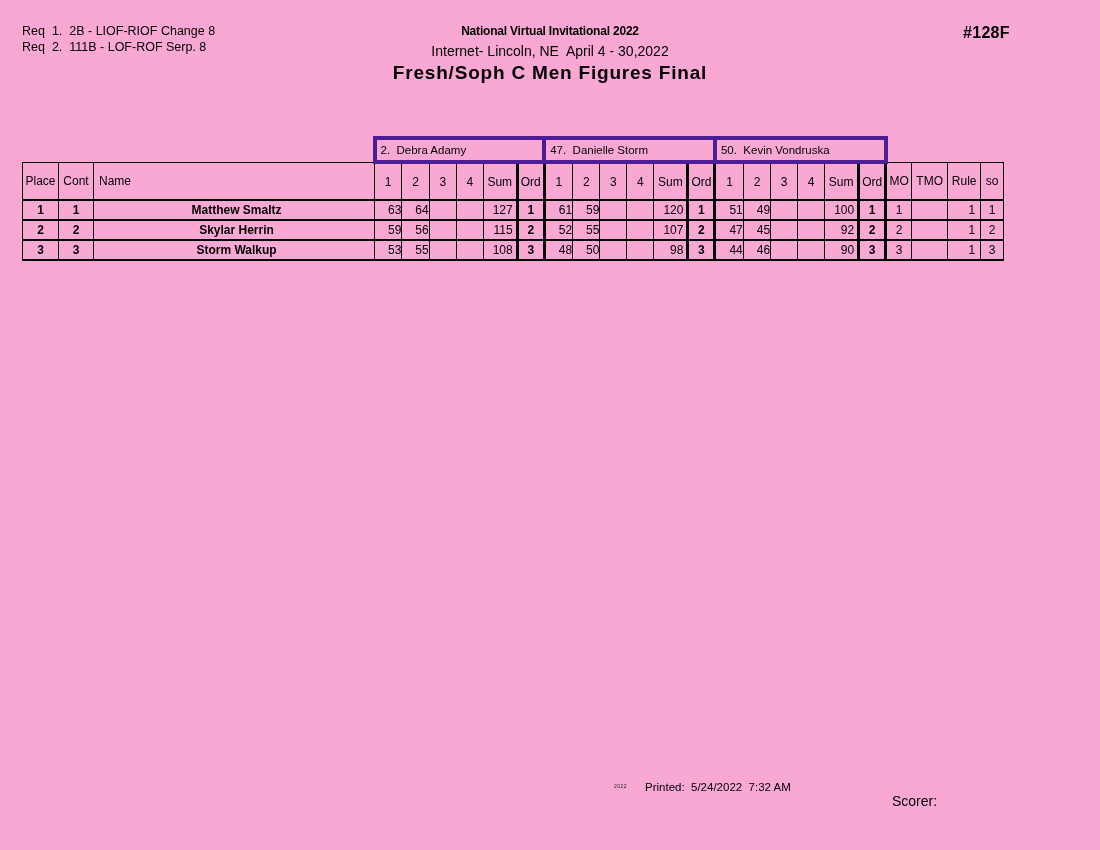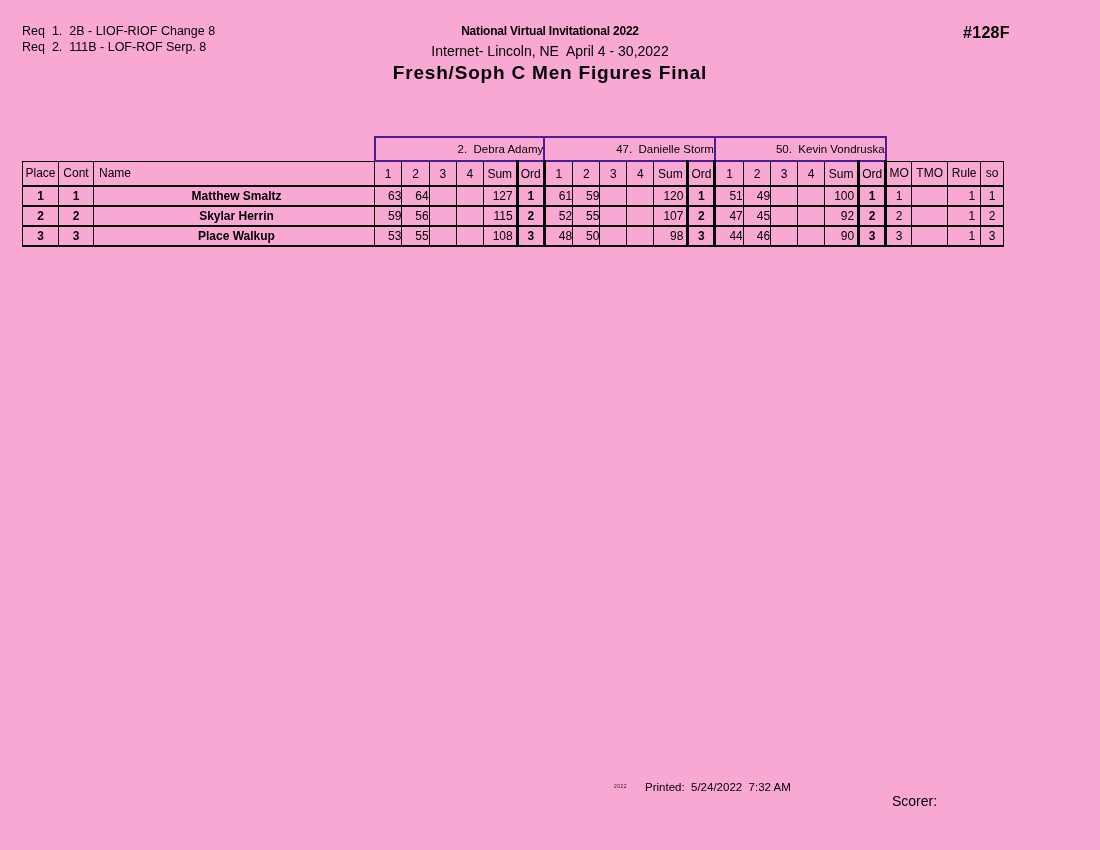--- a/index.html
+++ b/index.html
@@ -23,29 +23,29 @@
   .docnum { position:absolute; left:963px; top:24px; font-size:16px; font-weight:bold; letter-spacing:0.3px; }
 
   table.results {
     position:absolute; left:22px; top:136px;
     border-collapse:collapse; table-layout:fixed;
     font-size:12px;
   }
   table.results td, table.results th { overflow:hidden; }
 
   tr.judge-row td.judgebox {
-    border:2px solid #4c1d95; height:24px;
-    font-size:11.5px; font-weight:normal; text-align:right;
+    border:4px solid #4c1d95; height:24px;
+    font-size:11.5px; font-weight:normal; text-align:left;
     vertical-align:middle; padding-left:4px; white-space:pre;
   }
   tr.judge-row td.nob { border:none; }
 
   tr.head-row th {
     border:1px solid #000; border-bottom:2px solid #000;
-    height:25px; font-weight:normal; font-size:12px;
+    height:38px; font-weight:normal; font-size:12px;
     text-align:center; vertical-align:middle; padding:0;
   }
   tr.head-row th.h-name { text-align:left; padding-left:5px; }
   .bL3 { border-left:3px solid #000 !important;border-radius:7px; }
   .bR3 { border-right:3px solid #000 !important; }
 
   tbody td {
     border:1px solid #000; border-top:2px solid #000; border-bottom:2px solid #000;
     height:20px; vertical-align:middle; padding:0;
     font-size:12px; text-align:center;
@@ -198,21 +198,21 @@
           <td class="c-sum">92</td>
           <td class="c-ord">2</td>
           <td class="c-mo">2</td>
           <td class="c-tmo"></td>
           <td class="c-rule">1</td>
           <td class="c-so">2</td>
         </tr>
         <tr>
           <td class="c-place">3</td>
           <td class="c-cont">3</td>
-          <td class="c-name">Place Walkup</td>
+          <td class="c-name">Storm Walkup</td>
           <td class="c-score">53</td>
           <td class="c-score">55</td>
           <td class="c-score"></td>
           <td class="c-score"></td>
           <td class="c-sum">108</td>
           <td class="c-ord">3</td>
           <td class="c-score">48</td>
           <td class="c-score">50</td>
           <td class="c-score"></td>
           <td class="c-score"></td>

